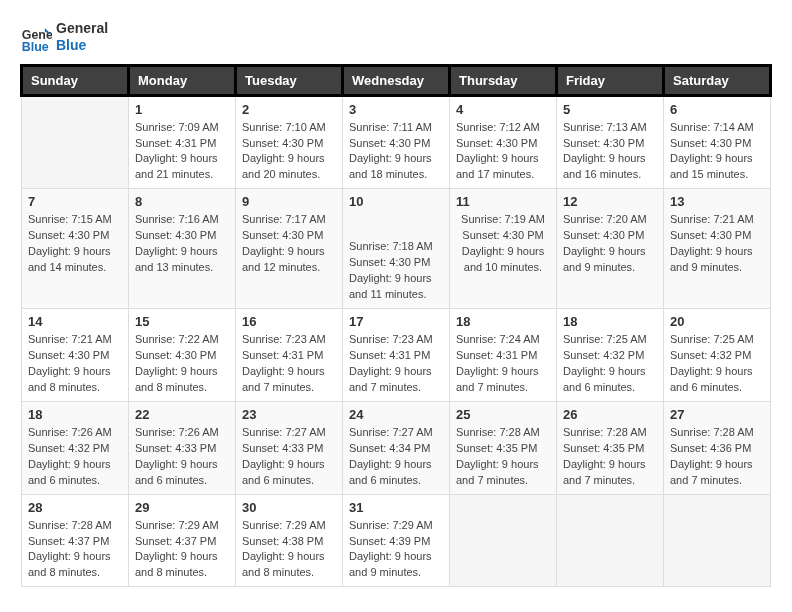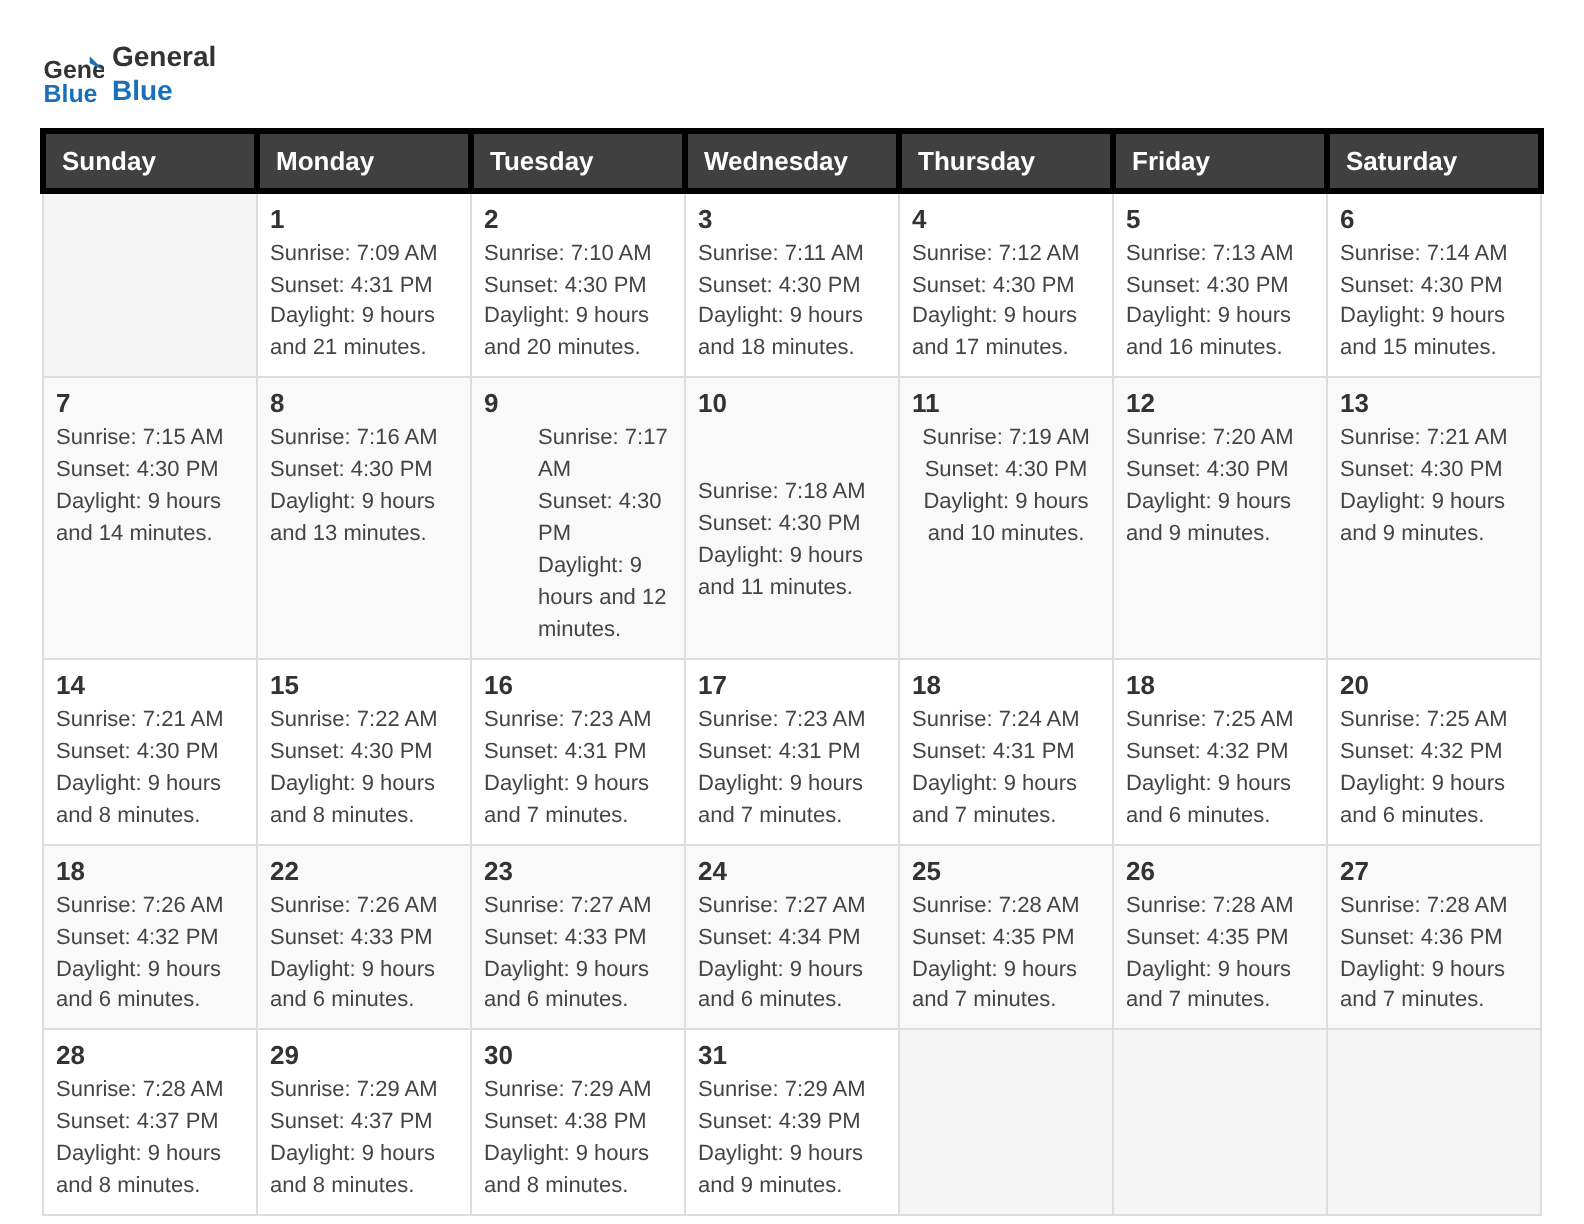--- a/index.html
+++ b/index.html
@@ -158,21 +158,21 @@
 Daylight: 9 hours and 14 minutes.</div>
         </td>
         <td>
           <div class="day-number">8</div>
           <div class="day-info" style="white-space: pre-line;">Sunrise: 7:16 AM
 Sunset: 4:30 PM
 Daylight: 9 hours and 13 minutes.</div>
         </td>
         <td>
           <div class="day-number">9</div>
-          <div class="day-info" style="white-space: pre-line; margin-left: 27px;">Sunrise: 7:17 AM
+          <div class="day-info" style="white-space: pre-line;">Sunrise: 7:17 AM
 Sunset: 4:30 PM
 Daylight: 9 hours and 12 minutes.</div>
         </td>
         <td>
           <div class="day-number">10</div>
           <div class="day-info" style="white-space: pre-line; margin-top: 30px;">Sunrise: 7:18 AM
 Sunset: 4:30 PM
 Daylight: 9 hours and 11 minutes.</div>
         </td>
         <td>

